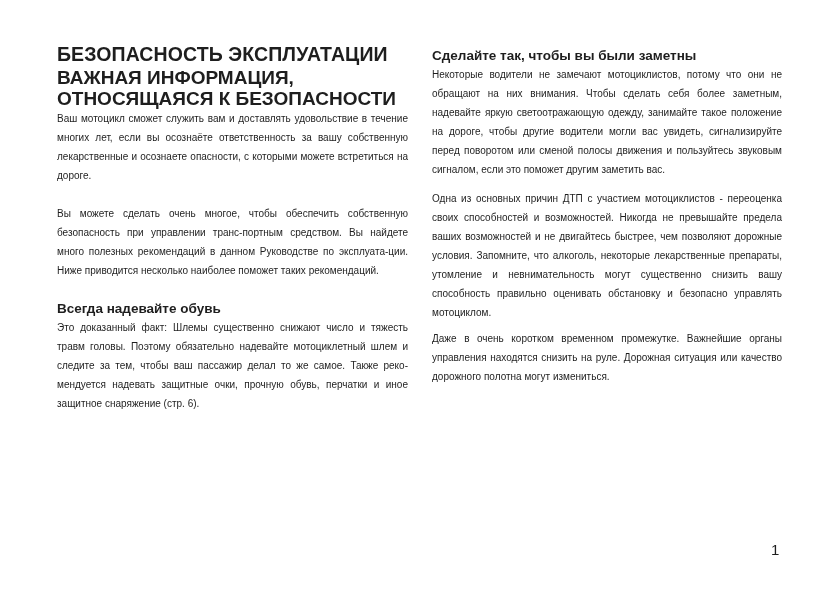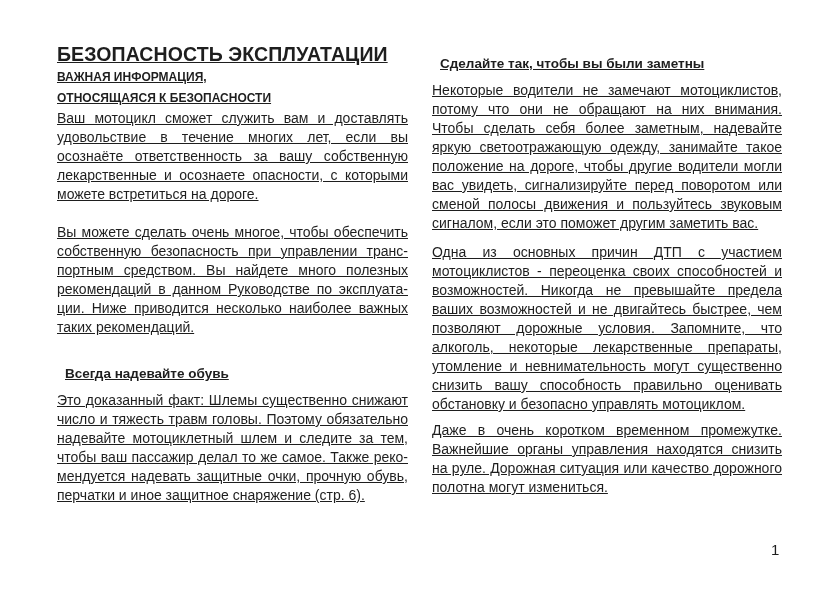--- a/index.html
+++ b/index.html
@@ -1,44 +1,44 @@
 <!DOCTYPE html>
 <html><head>
 <meta charset="utf-8">
 <style>
   html, body { margin: 0; padding: 0; background: #ffffff; }
   body { width: 839px; height: 595px; position: relative; overflow: hidden;
          font-family: "Liberation Sans", sans-serif; color: #1e1e1e; }
-  .col { position: absolute; top: 44px; text-decoration: underline; }
+  .col { position: absolute; top: 44px; }
   .col-left { left: 57px; width: 351px; }
   .col-right { left: 432px; width: 350px; top: 46px; }
   .title { font-size: 19.5px; font-weight: bold; line-height: 21px; margin: 0; letter-spacing: 0.1px; }
-  .subtitle { font-size: 12px; font-weight: bold; line-height: 21px; margin: 2px 0 0 0; }
-  .p { font-size: 14px; line-height: 19px; margin: 0; text-align: justify; }
+  .subtitle { font-size: 19px; font-weight: bold; line-height: 21px; margin: 2px 0 0 0; }
+  .p { font-size: 10px; line-height: 19px; margin: 0; text-align: justify; }
   .p.last-left { text-align-last: left; }
-  .h { font-size: 13.5px; font-weight: bold; line-height: 19px; margin: 8px; }
+  .h { font-size: 13.5px; font-weight: bold; line-height: 19px; margin: 0; }
   .gap-big { height: 19px; }
   .gap-mid { height: 10px; }
   .gap-small { height: 7px; }
   .page-number { position: absolute; left: 771px; top: 541px; font-size: 15px; }
 </style>
 </head>
 <body>
 
 <div class="col col-left">
   <h1 class="title">
     <span>БЕЗОПАСНОСТЬ ЭКСПЛУАТАЦИИ</span><br>
   </h1>
   <h2 class="subtitle">
     <span>ВАЖНАЯ ИНФОРМАЦИЯ,</span><br>
     <span>ОТНОСЯЩАЯСЯ К БЕЗОПАСНОСТИ</span>
   </h2>
   <p class="p last-left">Ваш мотоцикл сможет служить вам и доставлять удовольствие в течение многих лет, если вы осознаёте ответственность за вашу собственную лекарственные и осознаете опасности, с которыми можете встретиться на дороге.</p>
   <div class="gap-big"></div>
-  <p class="p last-left">Вы можете сделать очень многое, чтобы обеспечить собственную безопасность при управлении транс-портным средством. Вы найдете много полезных рекомендаций в данном Руководстве по эксплуата-ции. Ниже приводится несколько наиболее важных таких рекомендаций.</p>
+  <p class="p last-left">Вы можете сделать очень многое, чтобы обеспечить собственную безопасность при управлении транс-портным средством. Вы найдете много полезных рекомендаций в данном Руководстве по эксплуата-ции. Ниже приводится несколько наиболее поможет таких рекомендаций.</p>
   <div class="gap-big"></div>
   <h3 class="h">Всегда надевайте обувь</h3>
   <p class="p last-left">Это доказанный факт: Шлемы существенно снижают число и тяжесть травм головы. Поэтому обязательно надевайте мотоциклетный шлем и следите за тем, чтобы ваш пассажир делал то же самое. Также реко-мендуется надевать защитные очки, прочную обувь, перчатки и иное защитное снаряжение (стр. 6).</p>
 </div>
 
 <div class="col col-right">
   <h3 class="h">Сделайте так, чтобы вы были заметны</h3>
   <p class="p last-left">Некоторые водители не замечают мотоциклистов, потому что они не обращают на них внимания. Чтобы сделать себя более заметным, надевайте яркую светоотражающую одежду, занимайте такое положение на дороге, чтобы другие водители могли вас увидеть, сигнализируйте перед поворотом или сменой полосы движения и пользуйтесь звуковым сигналом, если это поможет другим заметить вас.</p>
   <div class="gap-mid"></div>
   <p class="p last-left">Одна из основных причин ДТП с участием мотоциклистов - переоценка своих способностей и возможностей. Никогда не превышайте предела ваших возможностей и не двигайтесь быстрее, чем позволяют дорожные условия. Запомните, что алкоголь, некоторые лекарственные препараты, утомление и невнимательность могут существенно снизить вашу способность правильно оценивать обстановку и безопасно управлять мотоциклом.</p>

